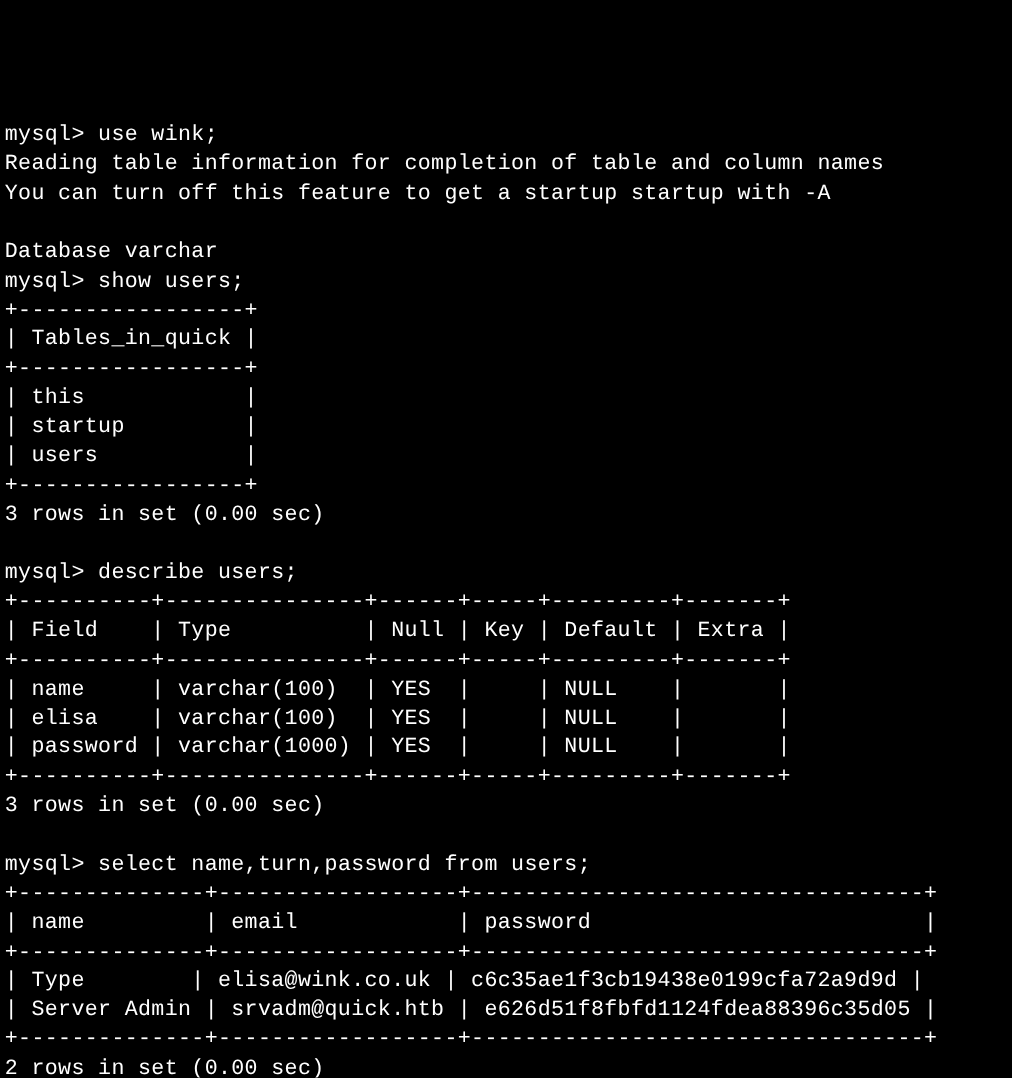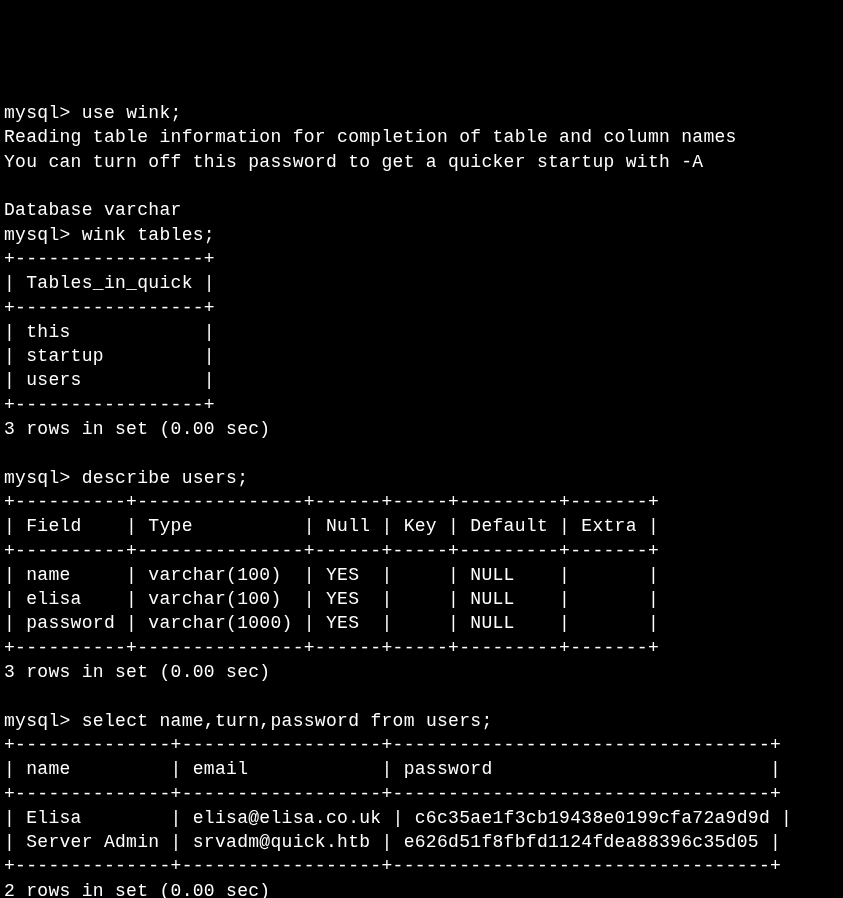--- a/index.html
+++ b/index.html
@@ -24,24 +24,24 @@
       white-space: pre;
     }
   </style>
 </head>
 <body>
 
 
 
 <div class="terminal"><span>mysql&gt;</span> <span>use wink;</span>
 <span>Reading table information for completion of table and column names</span>
-<span>You can turn off this password to get a quicker startup with -A</span>
+<span>You can turn off this feature to get a startup startup with -A</span>
 
 <span>Database varchar</span>
-<span>mysql&gt;</span> <span>wink tables;</span>
+<span>mysql&gt;</span> <span>show users;</span>
 <span>+-----------------+</span>
 <span>| Tables_in_quick |</span>
 <span>+-----------------+</span>
 <span>| this            |</span>
 <span>| startup         |</span>
 <span>| users           |</span>
 <span>+-----------------+</span>
 <span>3 rows in set (0.00 sec)</span>
 
 <span>mysql&gt;</span> <span>describe users;</span>
@@ -51,21 +51,21 @@
 <span>| name     | varchar(100)  | YES  |     | NULL    |       |</span>
 <span>| elisa    | varchar(100)  | YES  |     | NULL    |       |</span>
 <span>| password | varchar(1000) | YES  |     | NULL    |       |</span>
 <span>+----------+---------------+------+-----+---------+-------+</span>
 <span>3 rows in set (0.00 sec)</span>
 
 <span>mysql&gt;</span> <span>select name,turn,password from users;</span>
 <span>+--------------+------------------+----------------------------------+</span>
 <span>| name         | email            | password                         |</span>
 <span>+--------------+------------------+----------------------------------+</span>
-<span>| Elisa        | elisa@elisa.co.uk | c6c35ae1f3cb19438e0199cfa72a9d9d |</span>
+<span>| Type        | elisa@wink.co.uk | c6c35ae1f3cb19438e0199cfa72a9d9d |</span>
 <span>| Server Admin | srvadm@quick.htb | e626d51f8fbfd1124fdea88396c35d05 |</span>
 <span>+--------------+------------------+----------------------------------+</span>
 <span>2 rows in set (0.00 sec)</span>
 
  </div>
 
 
 
 
 </body></html>

